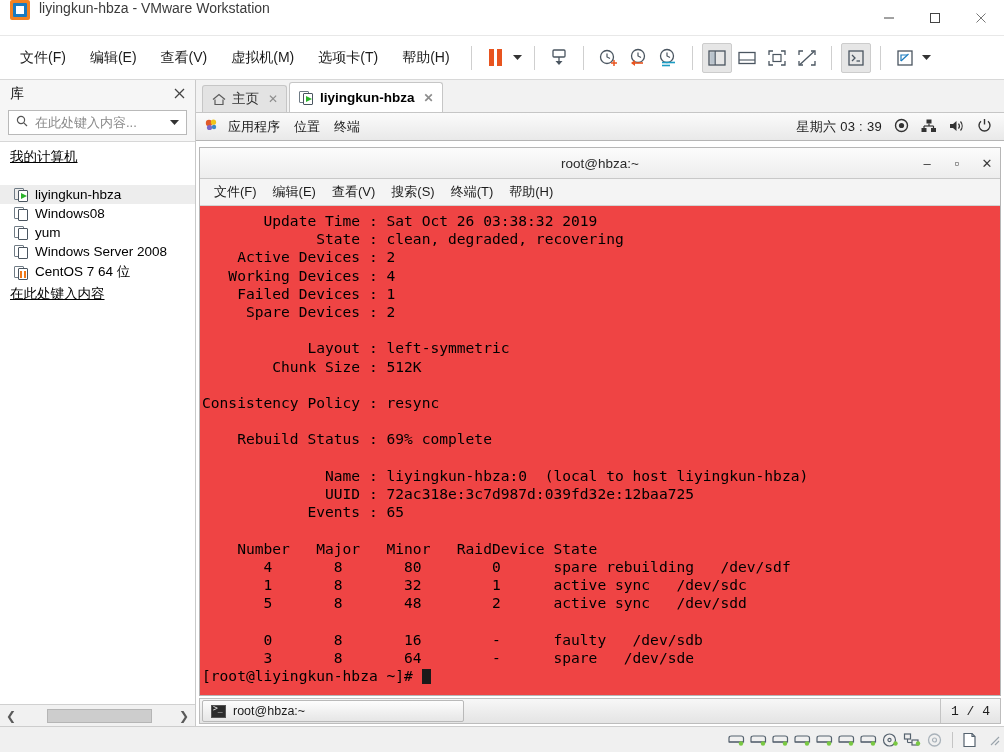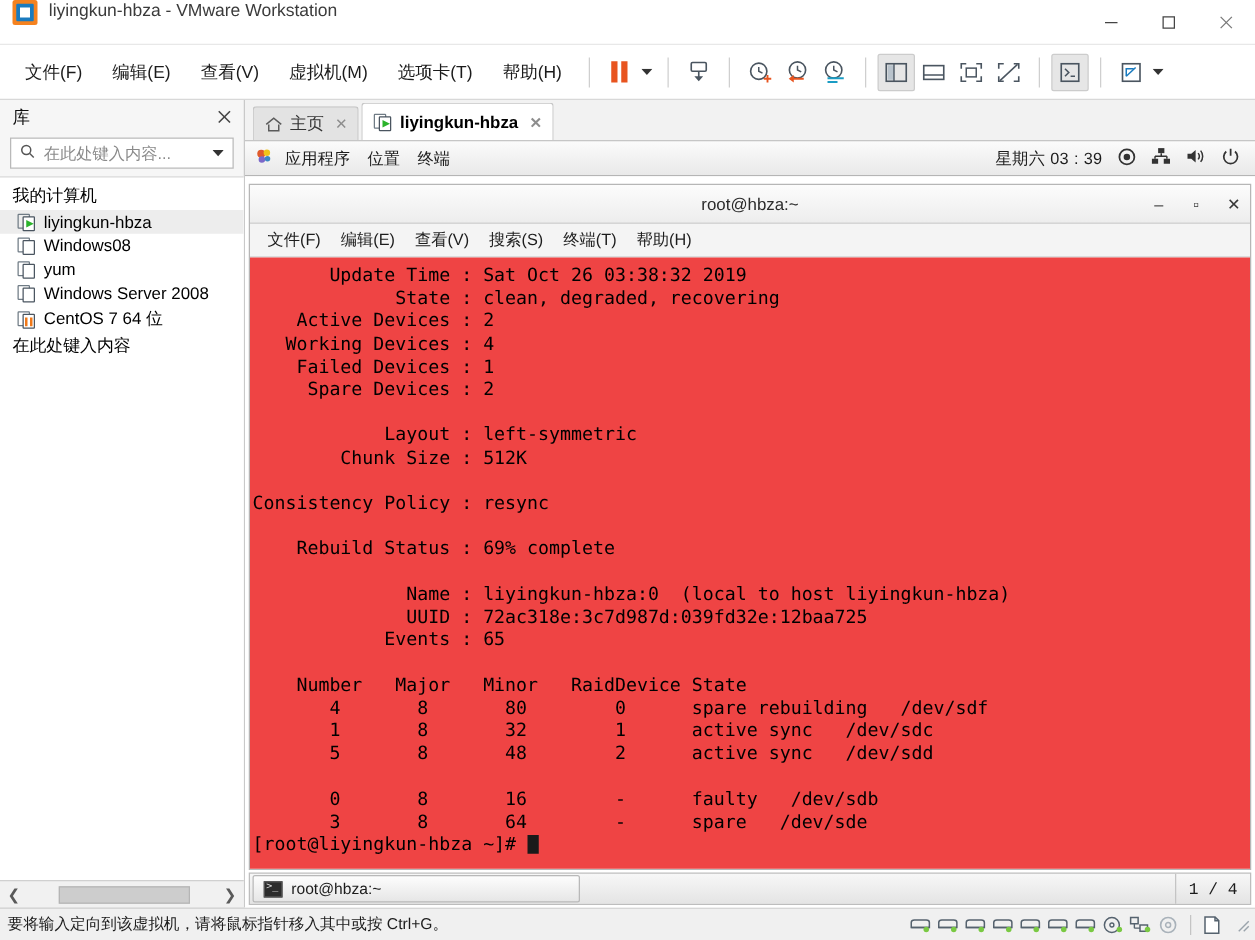--- a/index.html
+++ b/index.html
@@ -64,21 +64,21 @@
   }
   .sb-search .mag { margin: 0 5px 0 3px; }
   .sb-search input {
     border:0; outline:0; flex:1 1 auto; min-width:0;
     font-family:"Liberation Sans", sans-serif; font-size:13px; color:#333;
     background: transparent;
   }
   .sb-search input::placeholder { color:#8a8a8a; }
   .sb-caret { color:#333; font-size:9px; padding: 0 3px; }
   .sb-tree { flex:1 1 auto; background:#fff; border-top:1px solid #d7d7d7; padding-top: 4px; overflow:hidden; }
-  .tree-root { padding: 2px 0 2px 10px; font-size: 13.5px; }
+  .tree-root { padding: 2px 0 19px 10px; font-size: 13.5px; text-decoration: underline; }
   .tree-item {
     display:flex; align-items:center; gap:6px;
     padding: 2px 0 2px 14px; font-size: 13.5px;
   }
   .tree-item.sel { background: #ededed; }
   .vm-ico { width:15px; height:15px; position:relative; flex:0 0 15px; }
   .vm-ico .back { position:absolute; left:0; top:1px; width:10px; height:12px; border:1.4px solid #6f7b85; border-radius:1px; }
   .vm-ico .front { position:absolute; left:4px; top:3px; width:10px; height:12px; border:1.4px solid #4a5560; background:#fff; border-radius:1px; }
   .vm-ico .play { position:absolute; left:6.5px; top:5.5px; width:0; height:0; border-left:6px solid #2bb32b; border-top:3.5px solid transparent; border-bottom:3.5px solid transparent; }
   .vm-ico .pausebars { position:absolute; left:6px; top:6px; display:flex; gap:2px; }
@@ -103,21 +103,21 @@
   .tab.active { background:#ffffff; color:#000; font-weight:bold; height: 30px; }
   .tab .x { color:#8d8d8d; font-size:12px; margin-left:3px; }
   .home-ico { width:14px; height:13px; position:relative; }
   .gnome-panel {
     height: 29px; flex:0 0 29px; display:flex; align-items:center;
     background: linear-gradient(to bottom,#fbfbfb,#e9e9e9);
     border-top:1px solid #c6c6c6; border-bottom:1px solid #b5b5b5;
     padding: 0 6px 0 8px; font-size:13px; color:#1c1c1c;
   }
   .gp-item { padding: 2px 7px; }
-  .gp-right { margin-left:auto; display:flex; align-items:flex-start; gap:12px; padding-right:6px; }
+  .gp-right { margin-left:auto; display:flex; align-items:flex-end; gap:12px; padding-right:6px; }
   .gp-clock { font-size:13px; color:#1c1c1c; letter-spacing:0.3px; }
 
   .vmscreen { flex:1 1 auto; background:#ffffff; position:relative; min-height:0; display:flex; flex-direction:column; }
 
   
   .term-win { position:absolute; left:3px; top:6px; right:3px; bottom:30px; background:#fff; border:1px solid #b6b6b6; display:flex; flex-direction:column; }
   .term-title {
     height:31px; flex:0 0 31px; position:relative;
     display:flex; align-items:center; justify-content:center;
     background: linear-gradient(to bottom,#fcfcfc,#ededed);
@@ -530,21 +530,20 @@
             <span class="term-mini"></span>
             <span>root@hbza:~</span>
           </div>
           <span class="ws-ind">1 / 4</span>
         </div>
       </div>
     </div>
   </div>
 
   <div class="statusbar">
-    <span>要将输入定向到该虚拟机，请将鼠标指针移入其中或按 Ctrl+G。</span>
     <span class="status-icons">
       <span class="st-ico">
         <svg width="19" height="16" viewBox="0 0 19 16">
             <path d="M2 10 L2 6 Q2 4 4.5 4 L14 4 Q16.5 4 16.5 6 L16.5 10 Z" fill="none" stroke="#55626e" stroke-width="1.2"></path>
             <line x1="2" y1="10" x2="16.5" y2="10" stroke="#55626e" stroke-width="1.2"></line>
             <circle cx="14" cy="11.5" r="2.2" fill="#7ac943"></circle>
           </svg>
       </span>
       <span class="st-ico">
         <svg width="19" height="16" viewBox="0 0 19 16">

